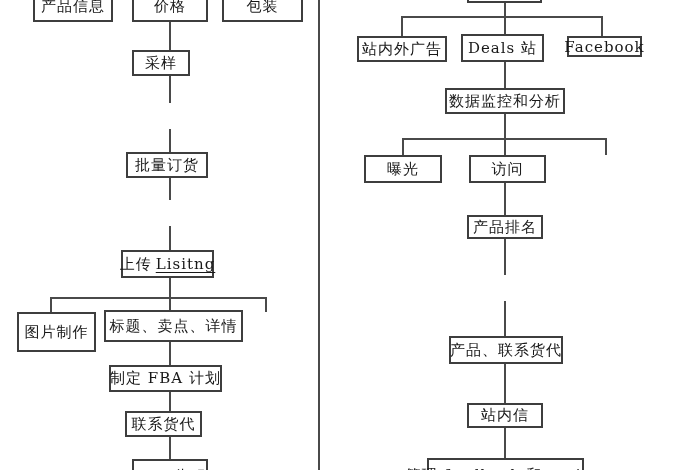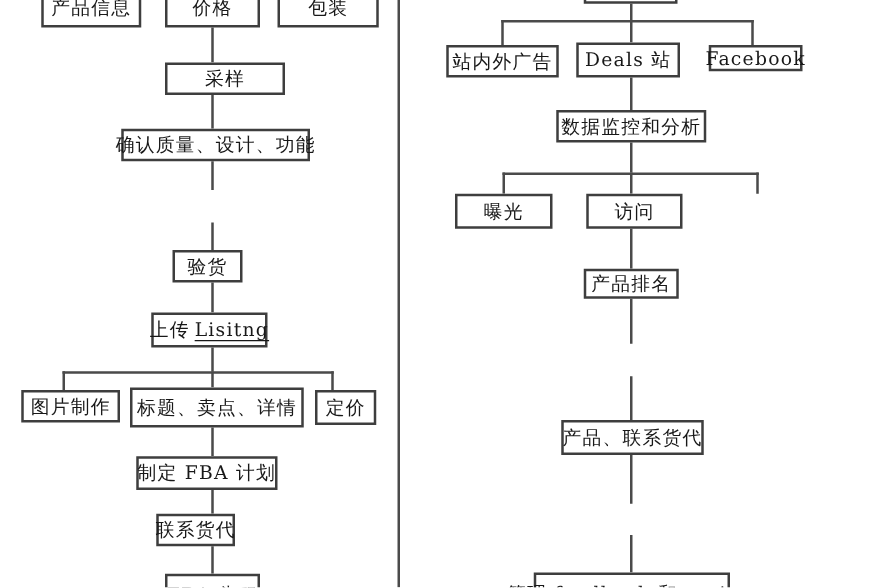--- a/index.html
+++ b/index.html
@@ -34,51 +34,49 @@
 
 <div id="canvas">
 
   <div class="divider" style="left:318px;top:0;height:470px"></div>
 
   <div class="box" style="left:33px;top:-9px;width:80px;height:31px">产品信息</div>
   <div class="box" style="left:132px;top:-9px;width:76px;height:31px">价格</div>
   <div class="box" style="left:222px;top:-9px;width:81px;height:31px">包装</div>
 
   <div class="vl" style="left:169px;top:22px;height:28px"></div>
-  <div class="box" style="left:132px;top:50px;width:96px;height:26px">采样</div>
+  <div class="box" style="left:132px;top:50px;width:58px;height:26px">采样</div>
 
   <div class="vl" style="left:169px;top:76px;height:27px"></div>
-  <div class="box" style="left:97px;top:103px;width:151px;height:26px">确认质量、设计、功能</div>
 
   <div class="vl" style="left:169px;top:129px;height:23px"></div>
+  <div class="box" style="left:126px;top:152px;width:82px;height:26px">批量订货</div>
 
   <div class="vl" style="left:169px;top:178px;height:22px"></div>
-  <div class="box" style="left:138px;top:200px;width:56px;height:26px">验货</div>
 
   <div class="vl" style="left:169px;top:226px;height:24px"></div>
   <div class="box" style="left:121px;top:250px;width:93px;height:28px">
     <span>上传</span>
     <span class="misspelled">Lisitng</span>
   </div>
 
   <div class="vl" style="left:169px;top:278px;height:19px"></div>
   <div class="hl" style="left:50px;top:297px;width:217px"></div>
   <div class="vl" style="left:50px;top:297px;height:15px"></div>
   <div class="vl" style="left:169px;top:297px;height:13px"></div>
   <div class="vl" style="left:265px;top:297px;height:15px"></div>
 
-  <div class="box" style="left:17px;top:312px;width:79px;height:26px">图片制作</div>
+  <div class="box" style="left:17px;top:312px;width:79px;height:40px">图片制作</div>
   <div class="box" style="left:104px;top:310px;width:139px;height:32px">标题、卖点、详情</div>
-  <div class="box" style="left:252px;top:312px;width:49px;height:28px">定价</div>
 
   <div class="vl" style="left:169px;top:342px;height:23px"></div>
   <div class="box" style="left:109px;top:365px;width:113px;height:27px">制定 FBA 计划</div>
 
   <div class="vl" style="left:169px;top:392px;height:19px"></div>
-  <div class="box" style="left:125px;top:411px;width:63px;height:26px">联系货代</div>
+  <div class="box" style="left:125px;top:411px;width:77px;height:26px">联系货代</div>
 
   <div class="vl" style="left:169px;top:437px;height:22px"></div>
   <div class="box" style="left:132px;top:459px;width:76px;height:34px">FBA 头程</div>
 
   <div class="box" style="left:467px;top:-22px;width:75px;height:25px"></div>
 
   <div class="vl" style="left:504px;top:3px;height:13px"></div>
   <div class="hl" style="left:401px;top:16px;width:202px"></div>
   <div class="vl" style="left:401px;top:16px;height:20px"></div>
   <div class="vl" style="left:504px;top:16px;height:18px"></div>
@@ -102,17 +100,18 @@
 
   <div class="vl" style="left:504px;top:183px;height:32px"></div>
   <div class="box" style="left:467px;top:215px;width:76px;height:24px">产品排名</div>
 
   <div class="vl" style="left:504px;top:239px;height:36px"></div>
 
   <div class="vl" style="left:504px;top:301px;height:35px"></div>
   <div class="box" style="left:449px;top:336px;width:114px;height:28px">产品、联系货代</div>
 
   <div class="vl" style="left:504px;top:364px;height:39px"></div>
+  <div class="box" style="left:467px;top:403px;width:76px;height:25px">站内信</div>
 
   <div class="vl" style="left:504px;top:428px;height:30px"></div>
   <div class="box" style="left:427px;top:458px;width:157px;height:34px">管理 feedback 和 review</div>
 
 </div>
 
 </body></html>

